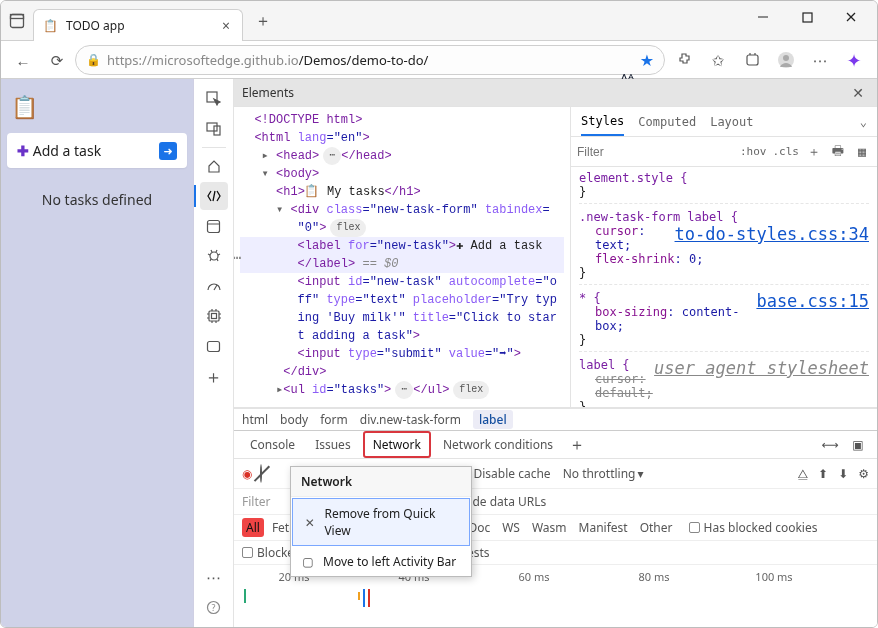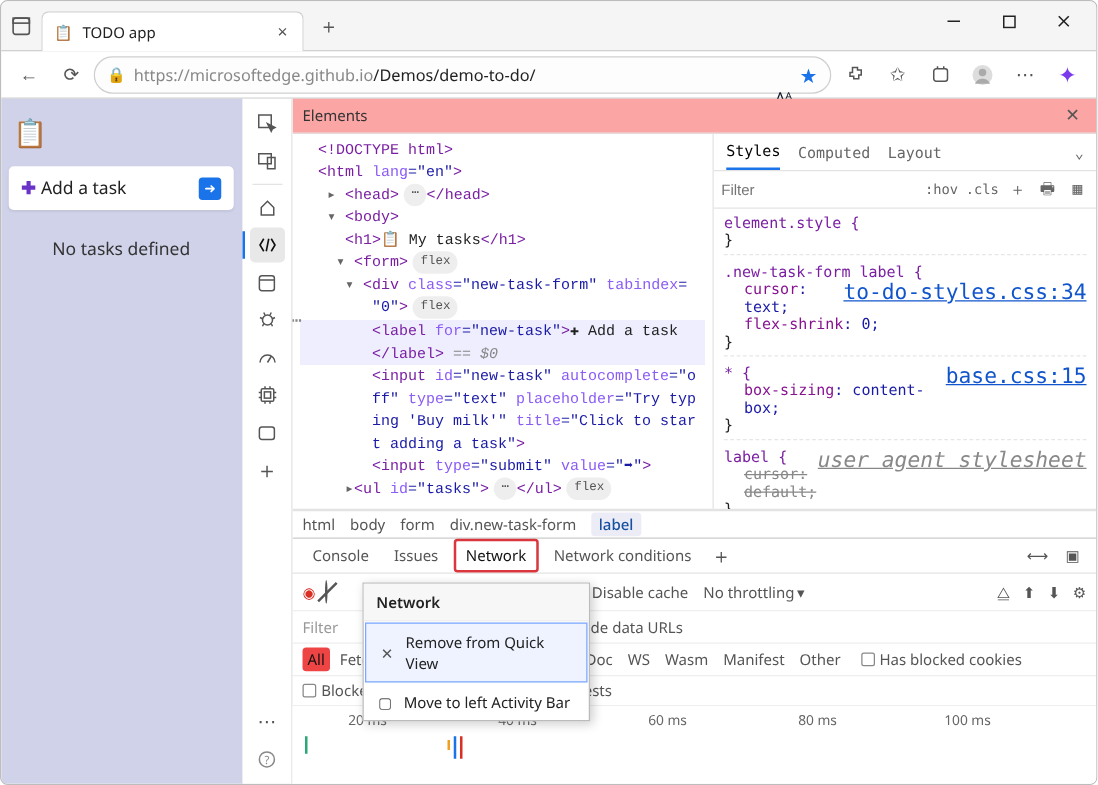--- a/index.html
+++ b/index.html
@@ -38,21 +38,21 @@
   
   .dt { flex:1; display:flex; flex-direction:column; min-width:0; }
   .dt-top { flex:1; display:flex; min-height:0; }
   .actbar { width:40px; background:#fff; border-right:1px solid #e3e3e3; display:flex; flex-direction:column; align-items:center; padding:6px 0; gap:2px; position:relative; }
   .actbtn { width:28px; height:28px; display:flex; align-items:center; justify-content:center; color:#555; border-radius:4px; font-size:15px; }
   .actbtn.sel { background:#e8e8e8; color:#111; position:relative; }
   .actbtn.sel::before { content:""; position:absolute; left:-6px; top:3px; bottom:3px; width:2px; background:#1a73e8; }
   .actbottom { margin-top:auto; display:flex; flex-direction:column; gap:2px; }
   
   .dtmain { flex:1; display:flex; flex-direction:column; min-width:0; }
-  .dtheader { height:28px; display:flex; align-items:center; border-bottom:1px solid #e3e3e3; padding:0 8px; background:#fca5a5; }
+  .dtheader { height:28px; display:flex; align-items:center; border-bottom:1px solid #e3e3e3; padding:0 8px; background:#e5e5e5; }
   .dtheader .label { font-size:12px; color:#333; }
   .dtheader .hx { margin-left:auto; width:22px; height:22px; display:flex; align-items:center; justify-content:center; color:#555; font-size:14px; }
   .dtpanes { flex:1; display:flex; min-height:0; border-bottom:1px solid #e3e3e3; }
   
   .dompane { flex:1; overflow:auto; font-family:Consolas, "Courier New", monospace; font-size:12px; color:#333; padding:4px 6px; position:relative; }
   .ln { white-space:pre; line-height:18px; }
   .tag { color:#7a1fa2; }
   .attr { color:#8b5cf6; }
   .val { color:#1a1aa6; }
   .text { color:#222; }
@@ -287,30 +287,30 @@
           </div>
           <div class="dtpanes">
 
             <div class="dompane">
               <span class="dots-gutter">⋯</span>
               <div class="ln">  <span class="tag">&lt;!DOCTYPE html&gt;</span></div>
               <div class="ln">  <span class="tag"><span>&lt;</span><span>html</span></span><span class="attr"> lang</span><span class="val">="en"</span><span class="tag">&gt;</span></div>
               <div class="ln">   <span class="tri">▸ </span><span class="tag">&lt;<span>head</span>&gt;</span><span class="pill">⋯</span><span class="tag">&lt;/<span>head</span>&gt;</span></div>
               <div class="ln">   <span class="tri">▾ </span><span class="tag">&lt;<span>body</span>&gt;</span></div>
               <div class="ln">     <span class="tag">&lt;<span>h1</span>&gt;</span><span class="text">📋 My tasks</span><span class="tag">&lt;/<span>h1</span>&gt;</span></div>
-              <div class="ln">    <span class="tri">▾ </span><span class="tag">&lt;<span>form</span>&gt;</span><span class="pill">flex</span></div>
               <div class="ln">     <span class="tri">▾ </span><span class="tag">&lt;<span>div</span></span><span class="attr"> class</span><span class="val">="new-task-form"</span><span class="attr"> tabindex</span><span class="val">=
         "0"</span><span class="tag">&gt;</span><span class="pill">flex</span></div>
               <div class="ln sel-line">        <span class="tag">&lt;<span>label</span></span><span class="attr"> for</span><span class="val">="new-task"</span><span class="tag">&gt;</span><span class="text">✚ Add a task
         </span><span class="tag">&lt;/<span>label</span>&gt;</span><span class="comment"> == $0</span></div>
               <div class="ln">        <span class="tag">&lt;<span>input</span></span><span class="attr"> id</span><span class="val">="new-task"</span><span class="attr"> autocomplete</span><span class="val">="o
         ff"</span><span class="attr"> type</span><span class="val">="text"</span><span class="attr"> placeholder</span><span class="val">="Try typ
         ing 'Buy milk'"</span><span class="attr"> title</span><span class="val">="Click to star
         t adding a task"</span><span class="tag">&gt;</span></div>
               <div class="ln">        <span class="tag">&lt;<span>input</span></span><span class="attr"> type</span><span class="val">="submit"</span><span class="attr"> value</span><span class="val">="➡"</span><span class="tag">&gt;</span></div>
+              <div class="ln">      <span class="tag">&lt;/<span>div</span>&gt;</span></div>
               <div class="ln">     <span class="tri">▸</span><span class="tag">&lt;<span>ul</span></span><span class="attr"> id</span><span class="val">="tasks"</span><span class="tag">&gt;</span><span class="pill">⋯</span><span class="tag">&lt;/<span>ul</span>&gt;</span><span class="pill">flex</span></div>
             </div>
 
             <div class="stylepane">
               <div class="styletabs">
                 <span class="sel">Styles</span>
                 <span>Computed</span>
                 <span>Layout</span>
                 <span class="chev">⌄</span>
               </div>

